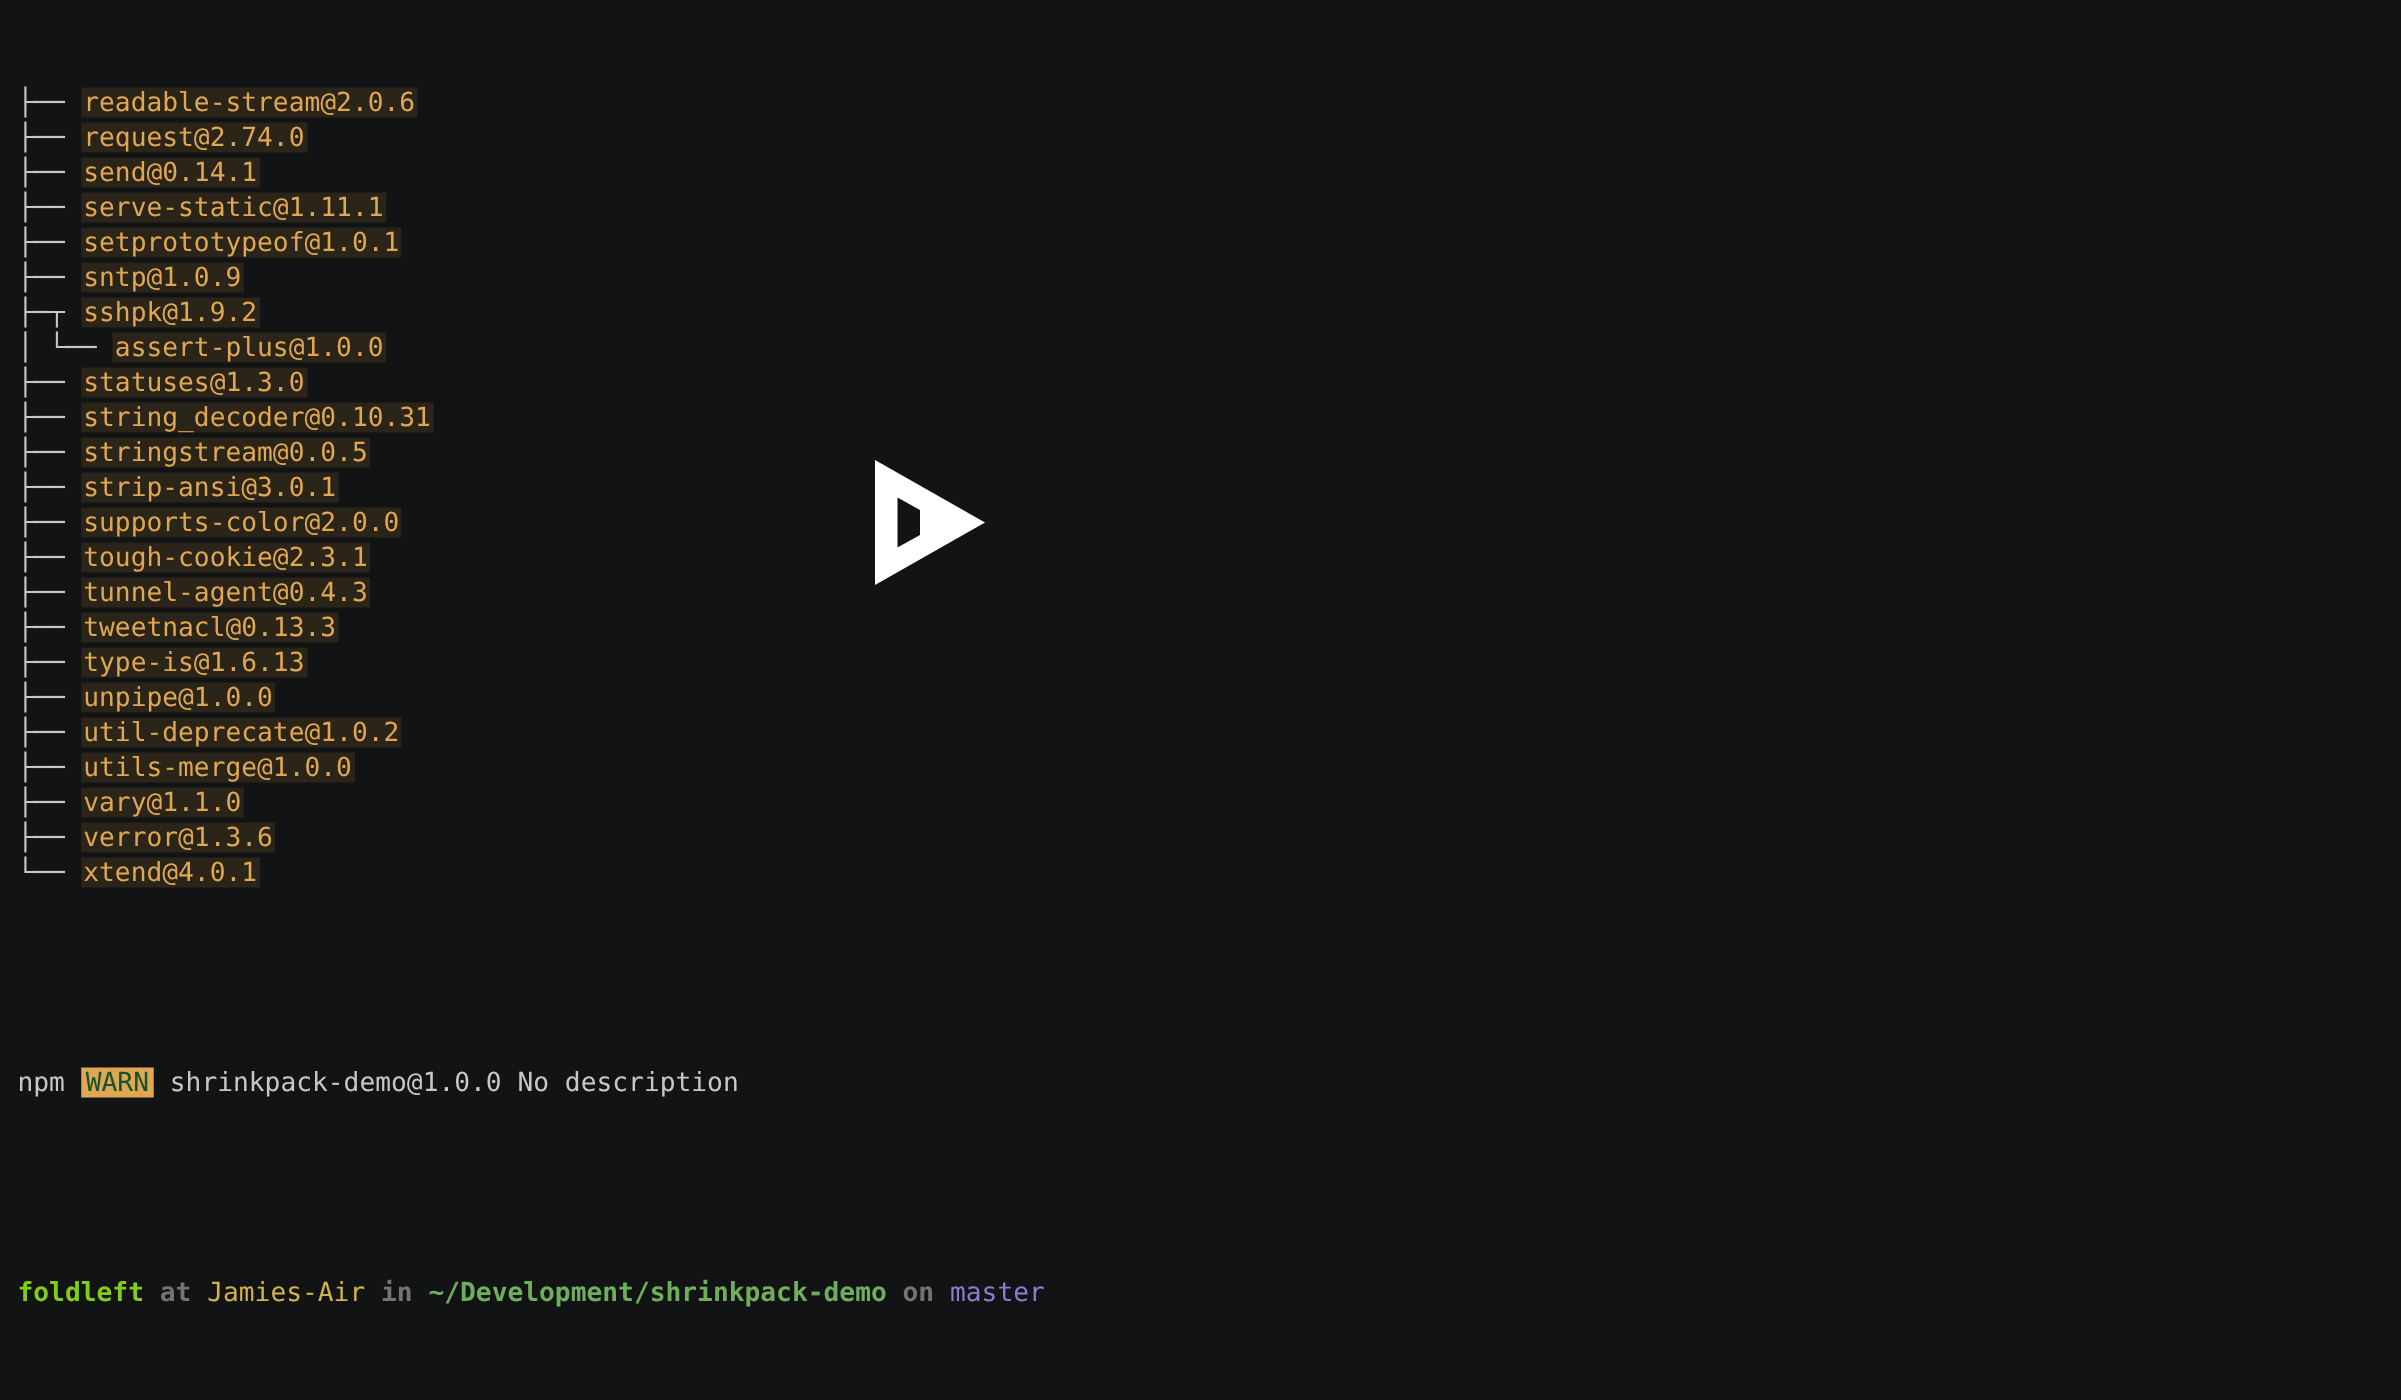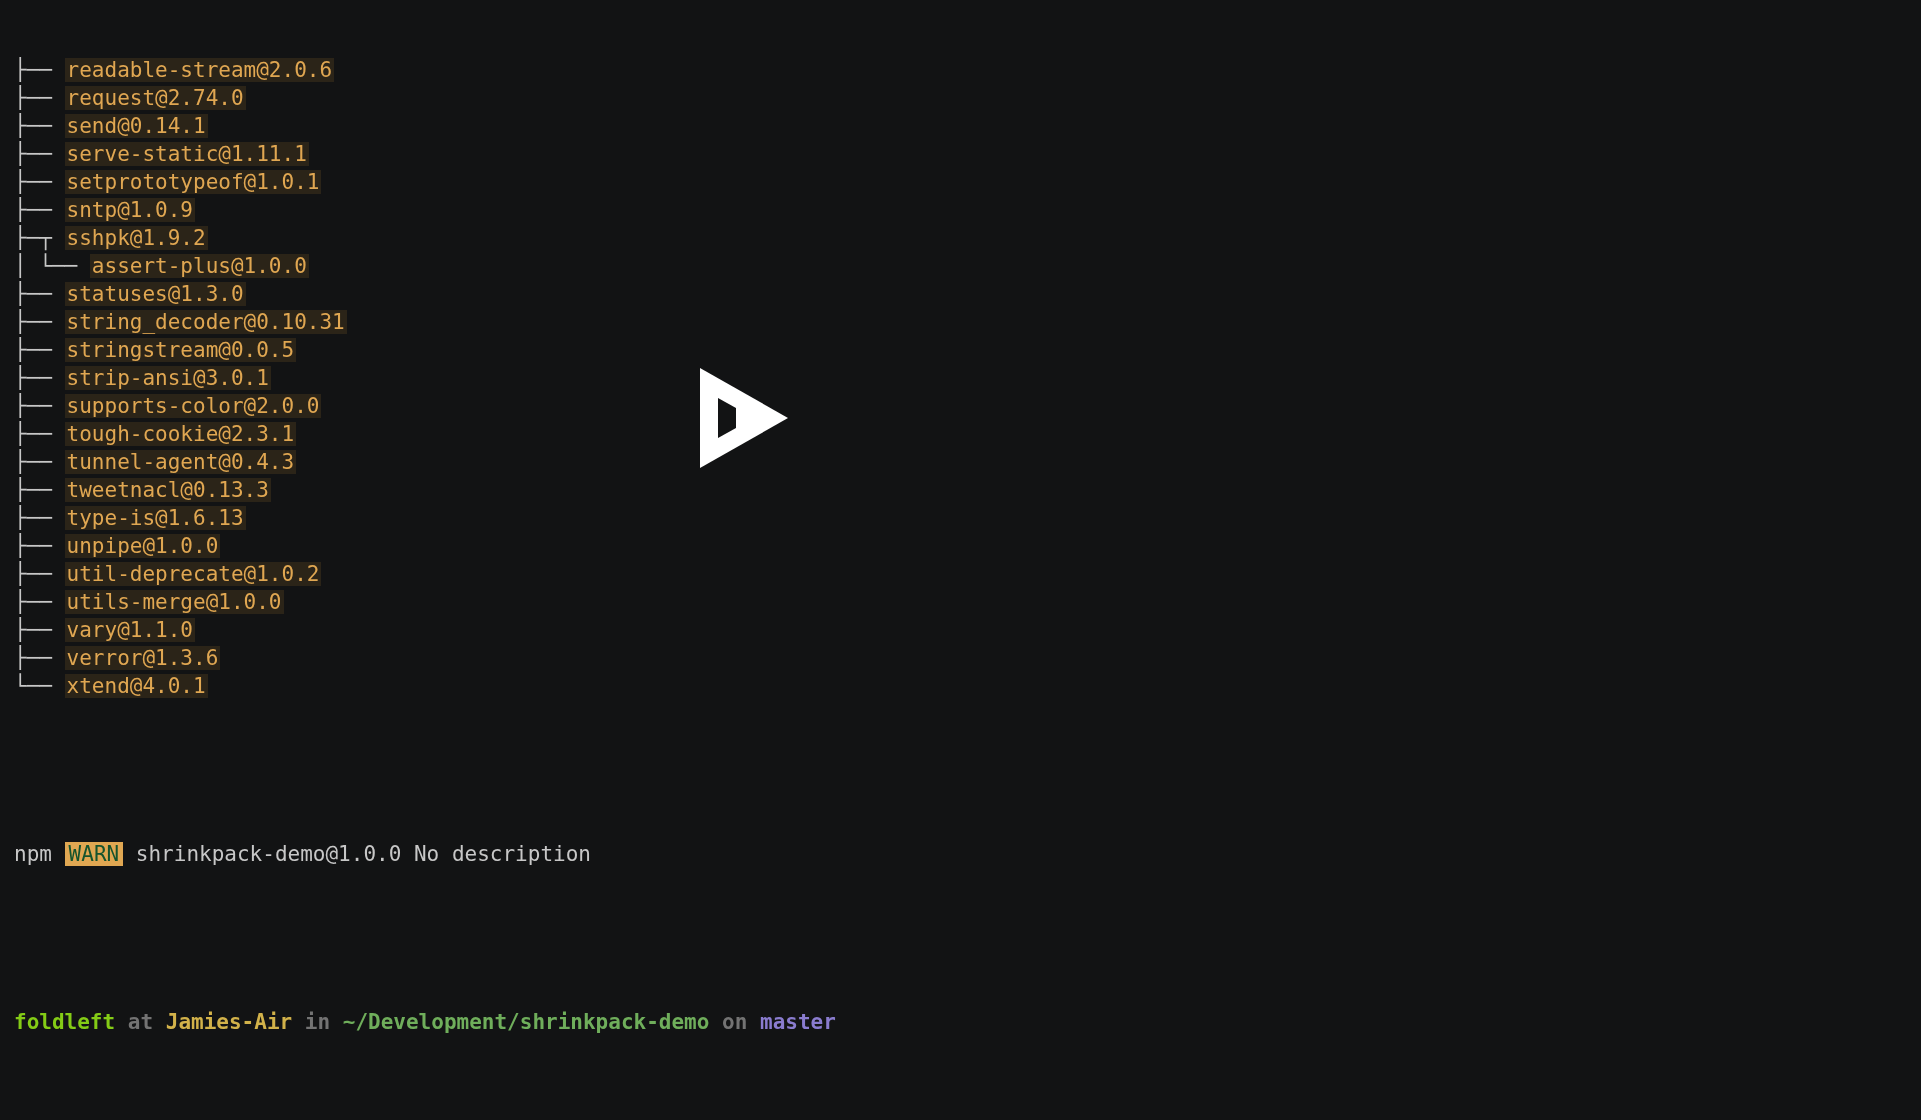--- a/index.html
+++ b/index.html
@@ -7,43 +7,43 @@
     width: 1921px;
     height: 1120px;
     background: #121314;
     font-family: "Menlo", "Monaco", "Consolas", monospace;
     font-size: 21px;
     line-height: 28px;
     color: #c7c7c7;
     overflow: hidden;
   }
   .terminal {
-    padding: 0 14px;
+    padding: 12px 14px;
     white-space: pre;
   }
   .tree-prefix {
     color: #c7c7c7;
   }
   .pkg {
     background: #2b2418;
     color: #e0a752;
     padding: 0 2px;
   }
   .warn-label {
     background: #e0a752;
     color: #14532d;
     padding: 0 4px;
     text-align: center;
   }
   .npm-plain { color: #c7c7c7; }
   .prompt-user  { color: #84cc16; font-weight: bold; }
   .prompt-white { color: #737373; font-weight: bold; }
-  .prompt-host  { color: #d2b24a; font-weight: bold; }
+  .prompt-host  { color: #d2b24a; font-weight: normal; }
   .prompt-path  { color: #6fae5b; font-weight: bold; }
-  .prompt-branch{ color: #8a7ccf; font-weight: bold; }
+  .prompt-branch{ color: #8a7ccf; font-weight: normal; }
 
   .play-overlay {
     position: absolute;
     left: 0; top: 0; right: 0; bottom: 0;
     pointer-events: none;
   }
   .play-btn {
     position: absolute;
     left: 688px;
     top: 368px;

